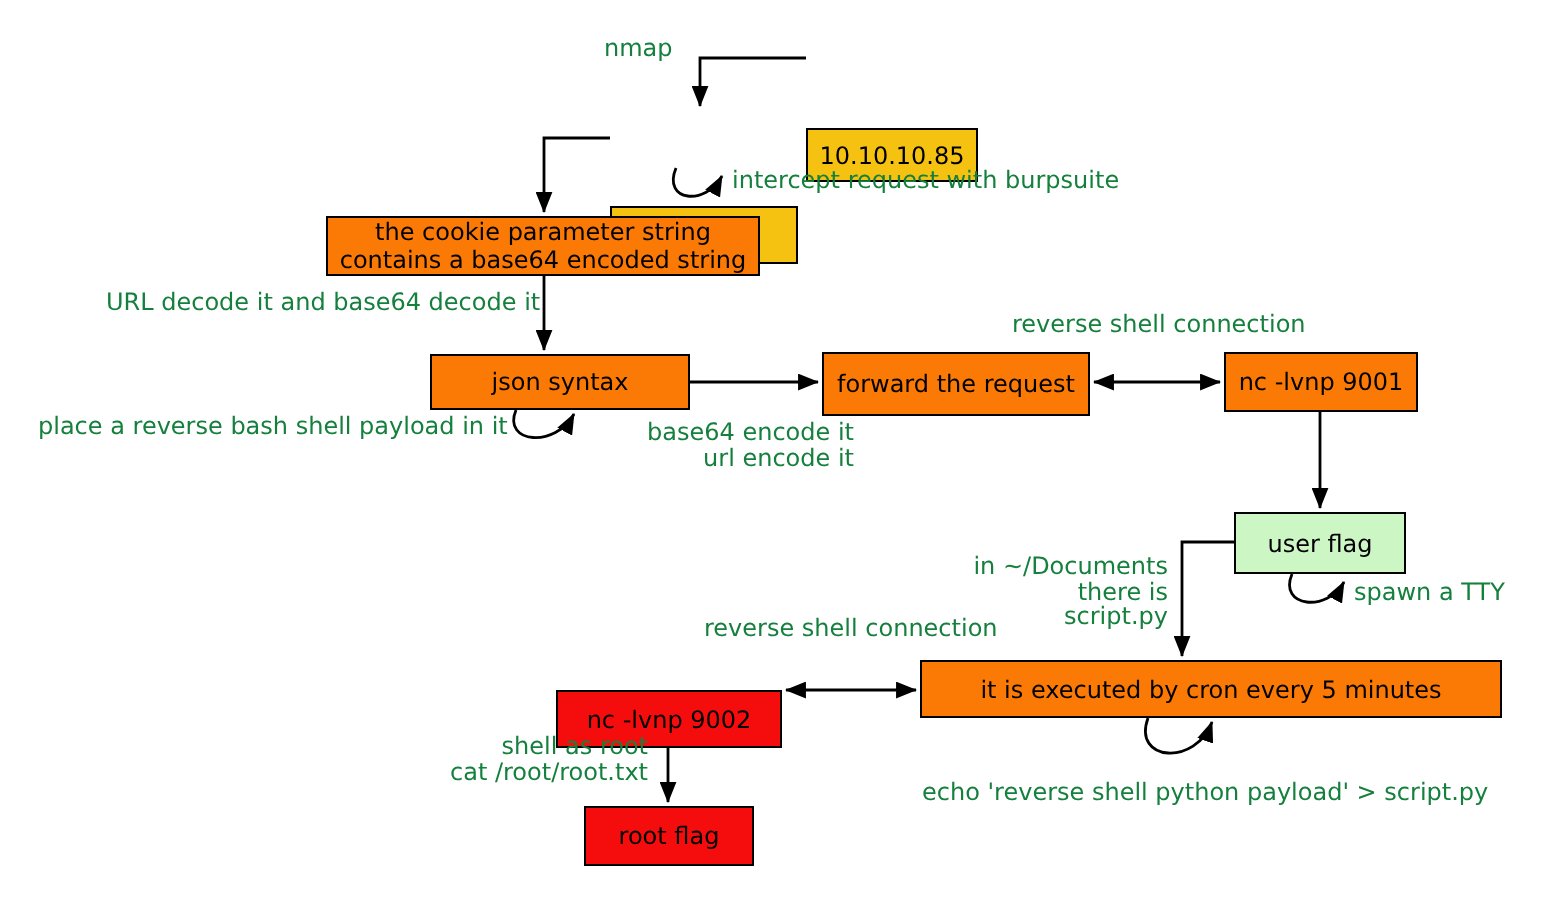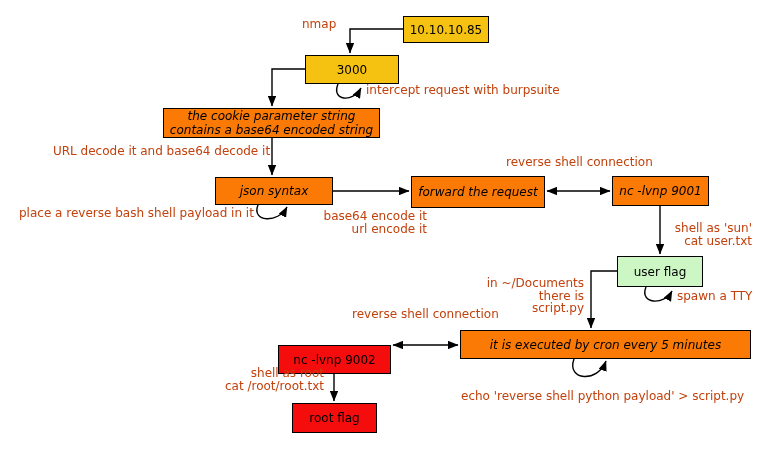--- a/index.html
+++ b/index.html
@@ -8,27 +8,27 @@
     font-family:"DejaVu Sans","Liberation Sans",sans-serif;color:#111;
   }
   .arrows{position:absolute;left:0;top:0;z-index:1;}
   .node{
     position:absolute;z-index:2;box-sizing:border-box;
     border:1.5px solid var(--border,#000);
     display:flex;align-items:center;justify-content:center;
     font-size:12px;line-height:14px;text-align:center;white-space:pre-line;
     color:#000;
   }
-  .c-gold{background:var(--gold,#f5c211);}
-  .c-orange{background:var(--orange,#fb7905);font-style:italic;}
+  .c-gold{background:var(--gold,#f5c211);margin-top:48px;}
+  .c-orange{background:var(--orange,#fb7905);}
   .c-green{background:var(--green,#cdf6c5);}
   .c-red{background:var(--red,#f50d0d);}
   .lbl{
     position:absolute;z-index:2;font-size:12px;line-height:13px;
-    white-space:pre-line;color:#c2410c;
+    white-space:pre-line;color:#15803d;
   }
   .center{text-align:right;}
 </style>
 </head>
 <body>
 
 <div class="canvas">
 
   <svg class="arrows" width="771" height="450" viewBox="0 0 771 450">
     <defs>
@@ -53,37 +53,35 @@
       <path d="M393,345 L458,345" marker-start="url(#arrs)" marker-end="url(#arr)"></path>
       <path d="M574,359 C566,381 598,383 606,361" marker-end="url(#arr)"></path>
       <path d="M334,360 L334,401" marker-end="url(#arr)"></path>
     </g>
   </svg>
 
   <div class="node c-gold" style="left:403px;top:16px;width:86px;height:27px">10.10.10.85</div>
   <div class="node c-gold" style="left:305px;top:55px;width:94px;height:29px">3000</div>
   <div class="node c-orange" style="left:163px;top:108px;width:217px;height:30px">the cookie parameter string
 contains a base64 encoded string</div>
-  <div class="node c-orange" style="left:215px;top:177px;width:118px;height:28px">json syntax</div>
+  <div class="node c-orange" style="left:215px;top:177px;width:130px;height:28px">json syntax</div>
   <div class="node c-orange" style="left:411px;top:176px;width:134px;height:32px">forward the request</div>
   <div class="node c-orange" style="left:612px;top:176px;width:97px;height:30px">nc -lvnp 9001</div>
   <div class="node c-green" style="left:617px;top:256px;width:86px;height:31px">user flag</div>
   <div class="node c-orange" style="left:460px;top:330px;width:291px;height:29px">it is executed by cron every 5 minutes</div>
   <div class="node c-red" style="left:278px;top:345px;width:113px;height:29px">nc -lvnp 9002</div>
   <div class="node c-red" style="left:292px;top:403px;width:85px;height:30px">root flag</div>
 
   <div class="lbl" style="left:302px;top:18px">nmap</div>
   <div class="lbl" style="left:366px;top:84px">intercept request with burpsuite</div>
   <div class="lbl" style="left:53px;top:145px">URL decode it and base64 decode it</div>
   <div class="lbl" style="left:19px;top:207px">place a reverse bash shell payload in it</div>
   <div class="lbl center" style="left:321px;top:210px;width:106px">base64 encode it
 url encode it</div>
   <div class="lbl" style="left:506px;top:156px">reverse shell connection</div>
-  <div class="lbl center" style="left:668px;top:222px;width:84px">shell as 'sun'
-cat user.txt</div>
   <div class="lbl" style="left:677px;top:290px">spawn a TTY</div>
   <div class="lbl center" style="left:484px;top:277px;width:100px;line-height:12.5px">in ~/Documents
 there is
 script.py</div>
   <div class="lbl" style="left:352px;top:308px">reverse shell connection</div>
   <div class="lbl center" style="left:224px;top:367px;width:100px">shell as root
 cat /root/root.txt</div>
   <div class="lbl" style="left:461px;top:390px">echo 'reverse shell python payload' &gt; script.py</div>
 
 </div>

